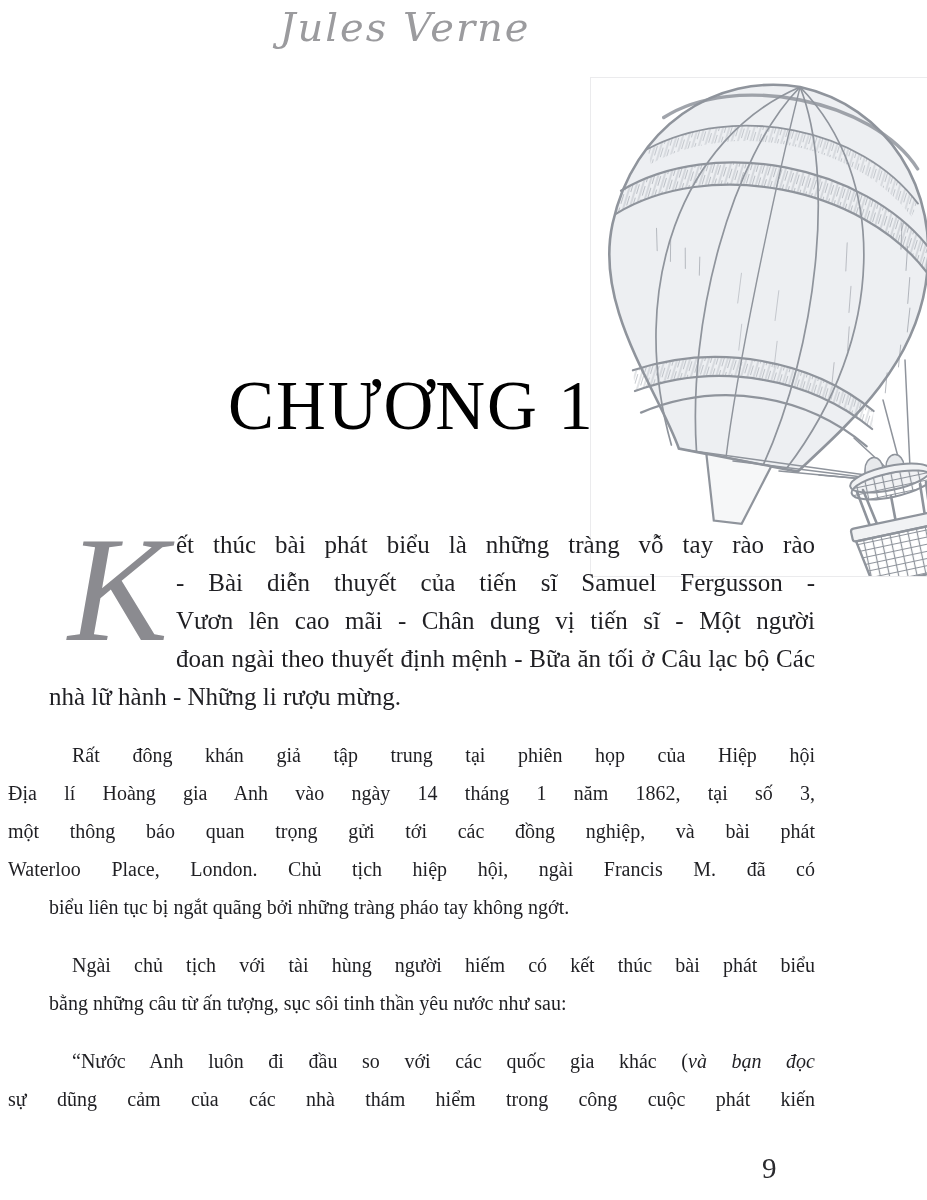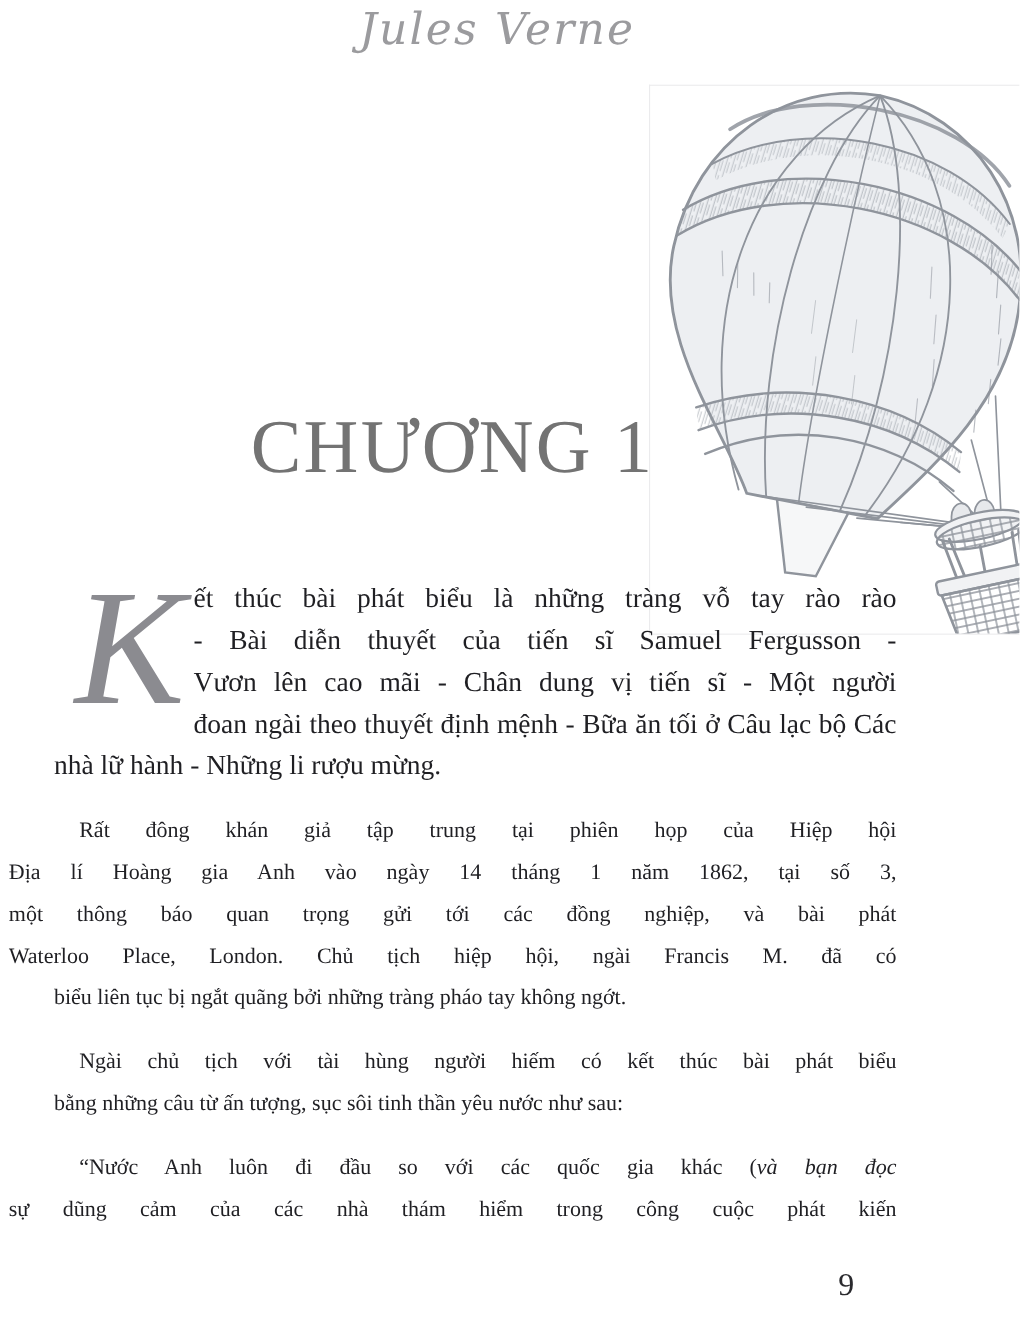--- a/index.html
+++ b/index.html
@@ -4,33 +4,33 @@
 <style>
   html,body{margin:0;padding:0;background:#ffffff;}
   #page{
     position:relative;width:927px;height:1200px;background:#ffffff;
     overflow:hidden;font-family:"Liberation Serif","DejaVu Serif",serif;color:#1f1f23;
   }
   
   .author{
     position:absolute;top:4px;left:0;width:810px;text-align:center;
     font-family:"DejaVu Serif","Liberation Serif",serif;
-    font-style:italic;font-size:40px;letter-spacing:2px;color:#9b9b9e;padding-left:47px;
+    font-style:italic;font-size:40px;letter-spacing:2px;color:#9b9b9e;
   }
   
   .illus{
     position:absolute;top:77px;left:590px;width:337px;height:500px;
     border:1px solid #ebebed;border-right:none;box-sizing:border-box;
     background:#ffffff;overflow:hidden;
   }
   .illus svg{display:block;}
   
   .chapter{
     position:absolute;top:372px;left:228px;
-    font-size:69px;font-weight:400;letter-spacing:2px;color:#737373;line-height:1;
+    font-size:69px;font-weight:400;letter-spacing:2px;color:#000000;line-height:1;
   }
   
   .textblock{position:absolute;top:526px;left:8px;width:807px;}
   .para{font-size:20px;}
   .para + .para{margin-top:20px;}
   .para.italic{font-style:italic;font-size:25px;}
   .line{
     height:38px;line-height:38px;overflow:hidden;
     text-align:justify;text-align-last:justify;
   }

